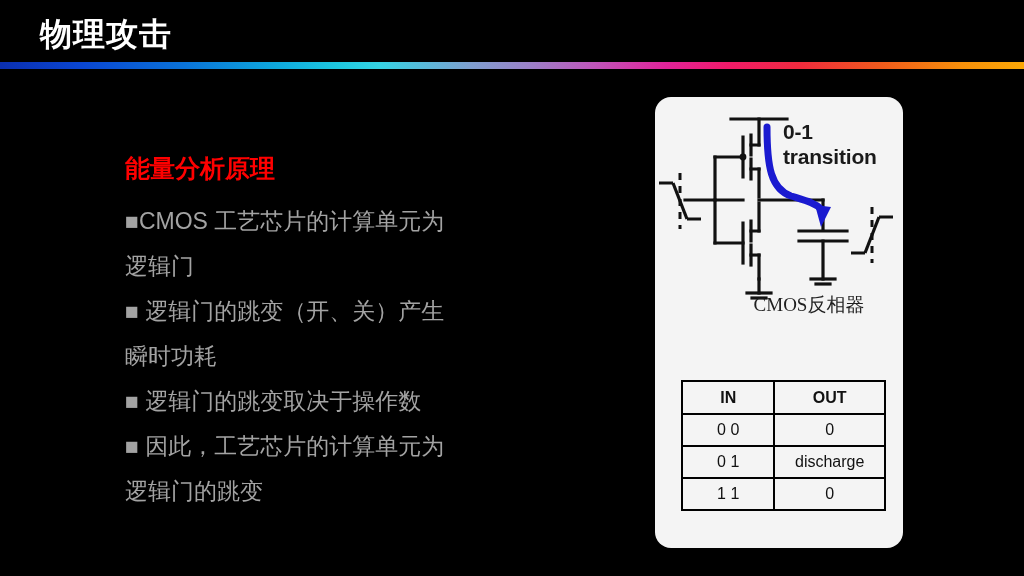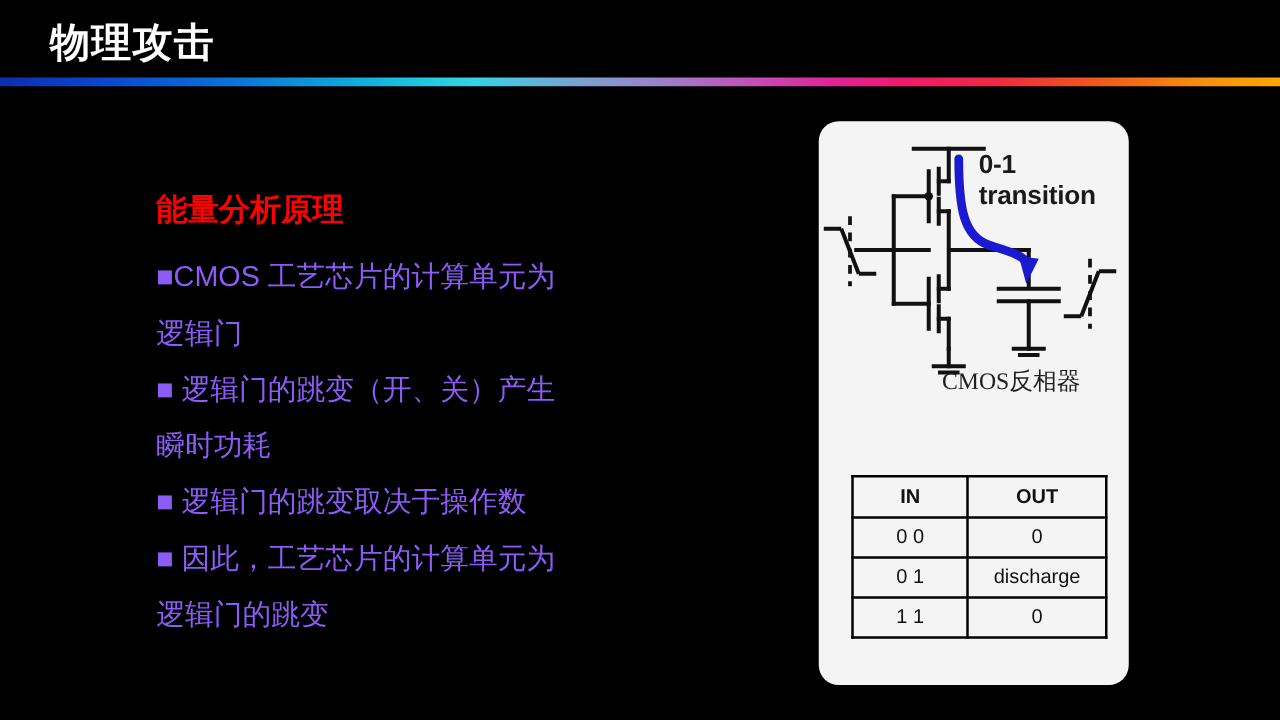--- a/index.html
+++ b/index.html
@@ -69,21 +69,21 @@
   .section-heading {
     font-size: 25px;
     font-weight: bold;
     color: #ff0000;
     line-height: 34px;
     margin-bottom: 14px;
     white-space: nowrap;
   }
   .bullet-line {
     font-size: 23px;
-    color: #8b5cf6;
+    color: #a3a3a3;
     line-height: 45px;
     font-weight: normal;
     white-space: pre-wrap;
   }
 
   
   .figure-panel {
     position: absolute;
     left: 655px;
     top: 97px;

